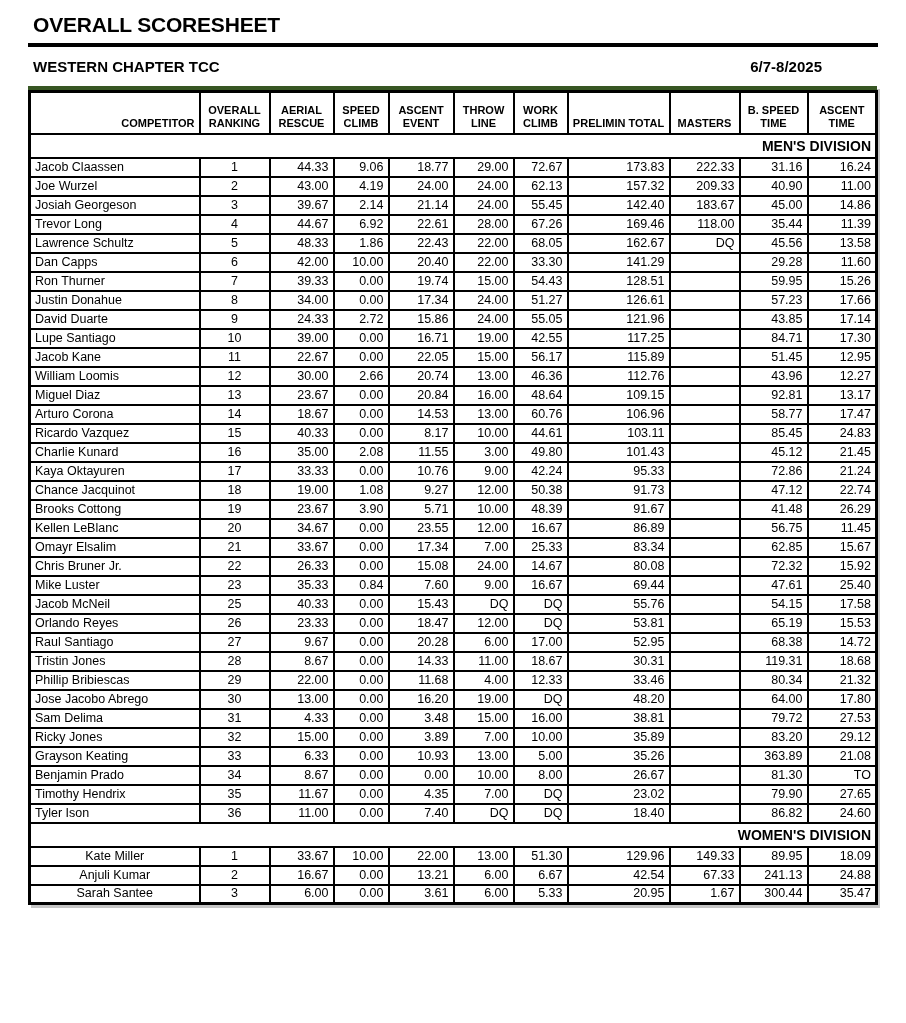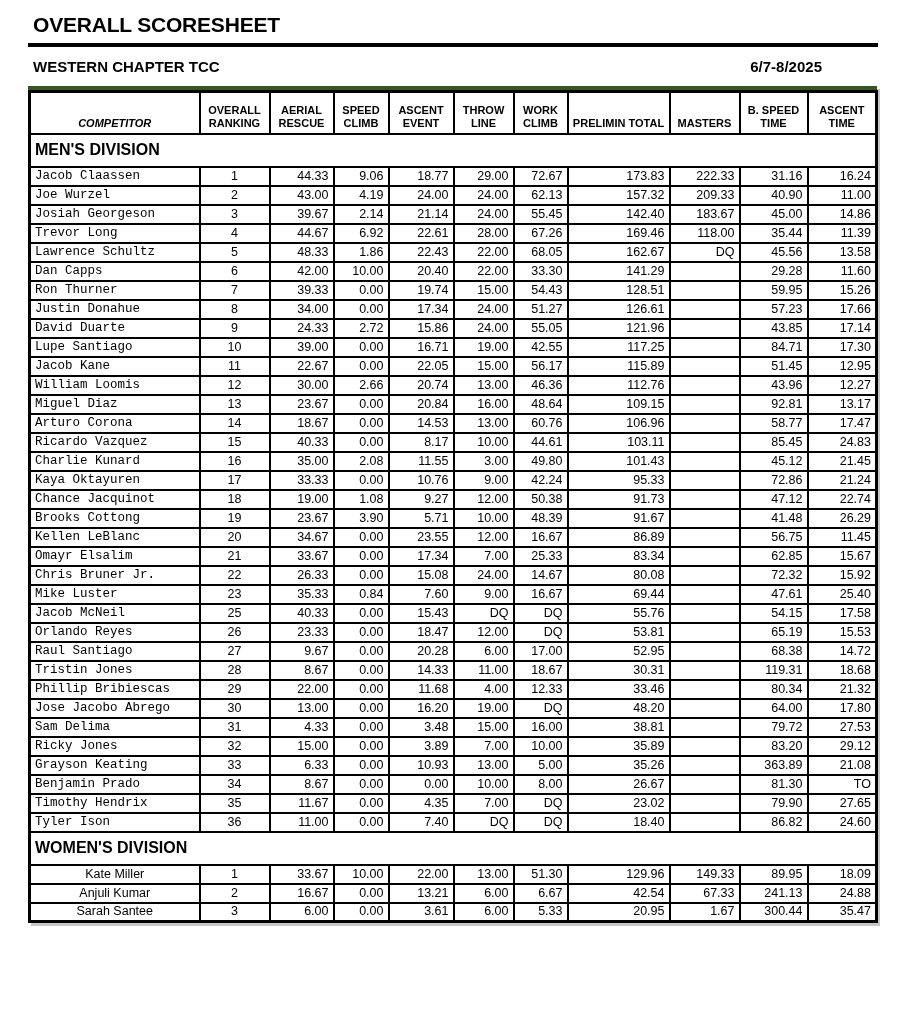--- a/index.html
+++ b/index.html
@@ -40,29 +40,29 @@
     background:#fff;
   }
   th,td{
     border:2px solid var(--border-black);
     padding:0 4px;overflow:hidden;white-space:nowrap;
   }
   thead th{
     font-size:11px;font-weight:700;vertical-align:bottom;text-align:center;
     height:42px;line-height:13px;white-space:normal;padding-bottom:3px;
   }
-  thead th.col-competitor{text-align:center;font-style:italic;}
+  thead th.col-competitor{text-align:right;}
   tr.data-row{height:19px;}
   tr.data-row td{font-size:12.5px;line-height:15px;}
-  td.name-left{text-align:left;font-family:Liberation Mono, monospace;}
+  td.name-left{text-align:left;}
   td.name-center{text-align:center;}
   td.rank{text-align:center;}
   td.num{text-align:right;}
   tr.division-row td{
-    text-align:left;font-weight:700;font-size:16px;height:33px;
+    text-align:right;font-weight:700;font-size:14px;height:24px;
     border:2px solid var(--border-black);
   }
   table{border:3px solid var(--border-black);}
 </style>
 </head>
 <body>
 
 <div class="page">
   <div class="title">OVERALL SCORESHEET</div>
   <div class="title-rule"></div>

